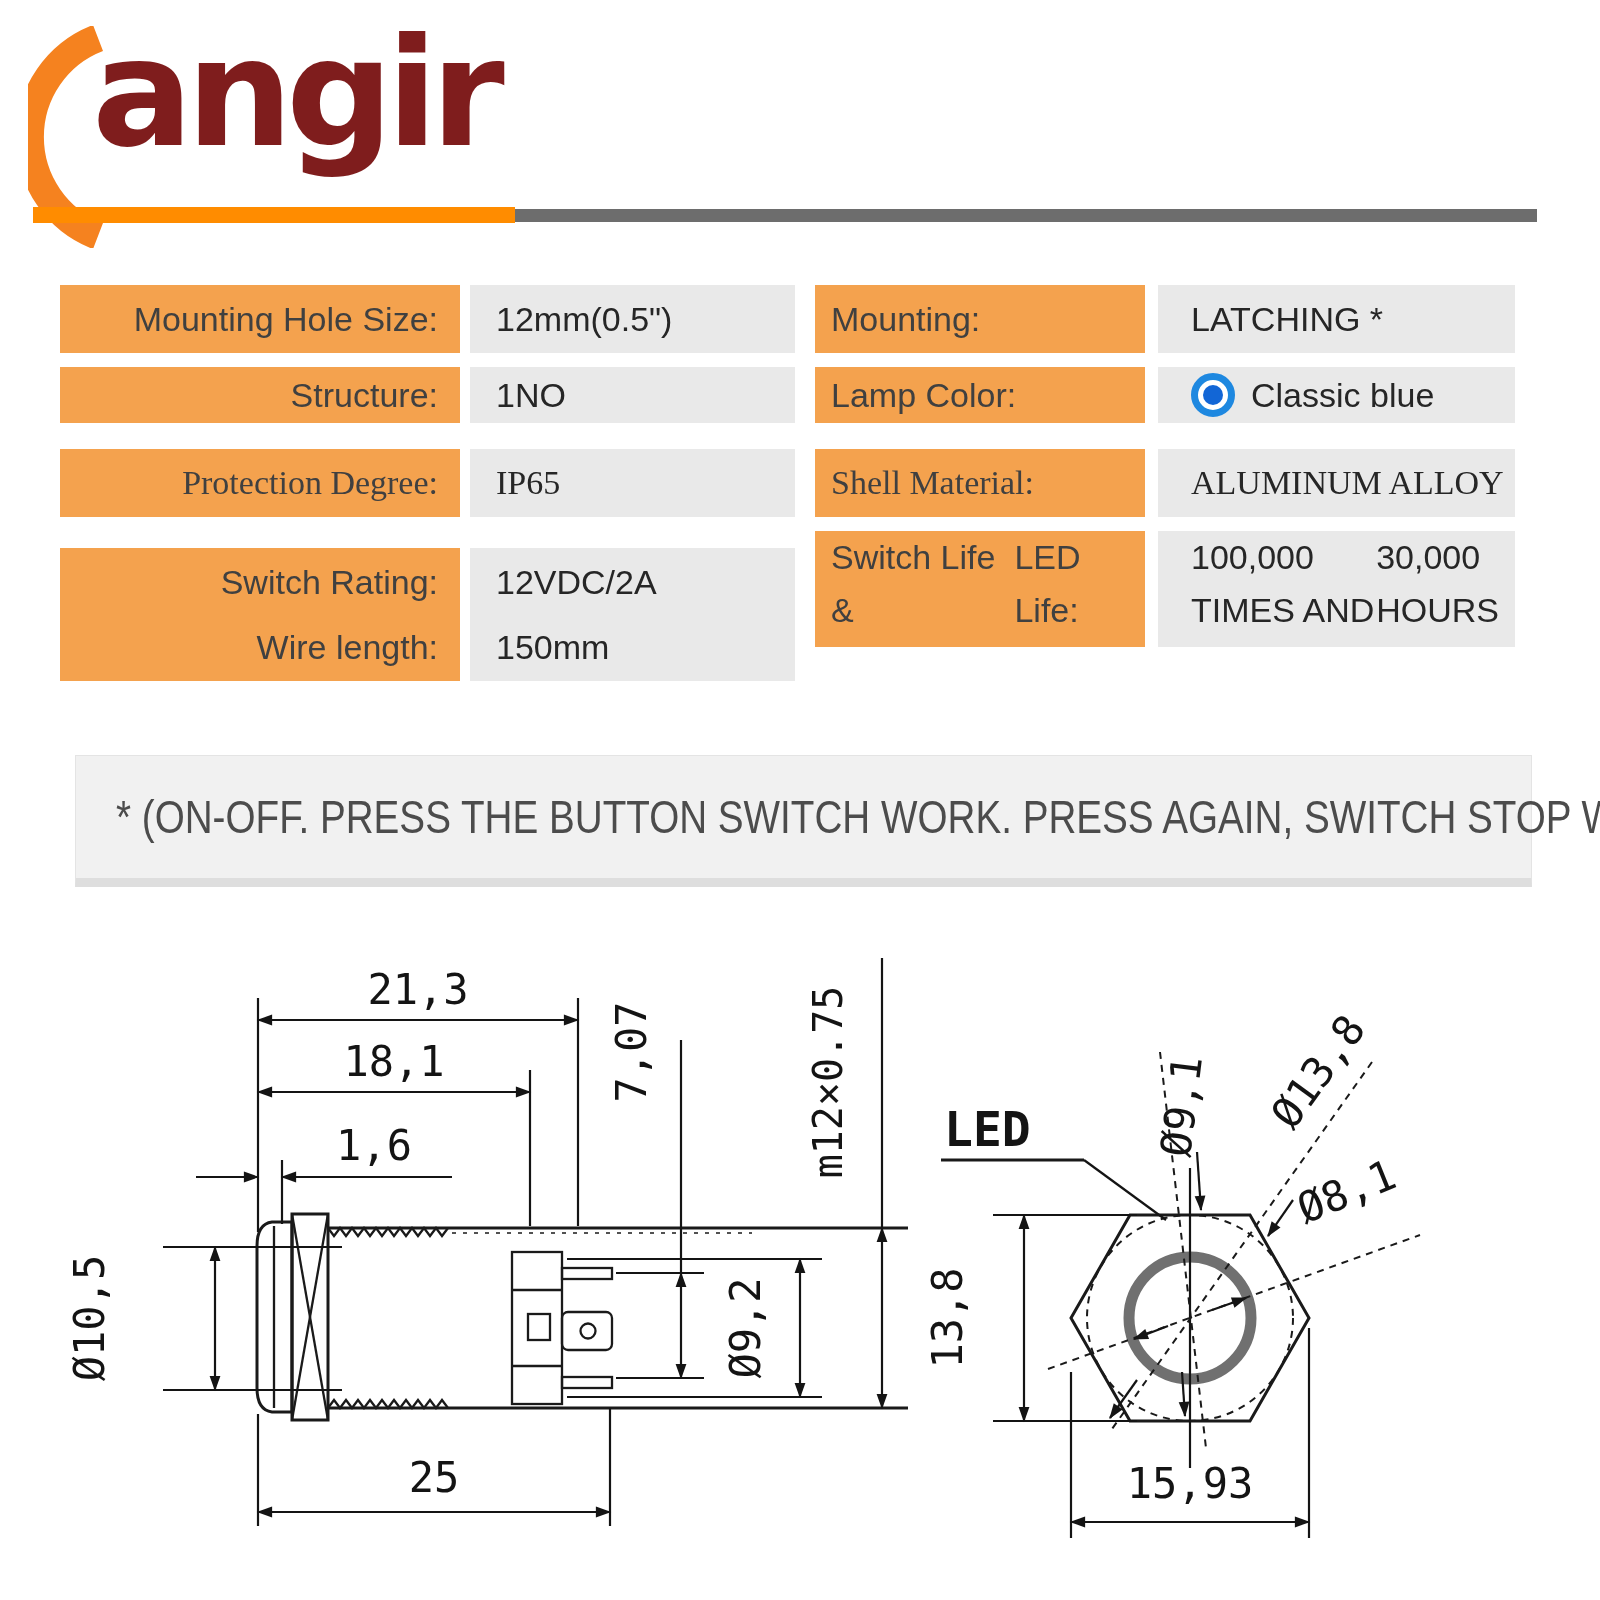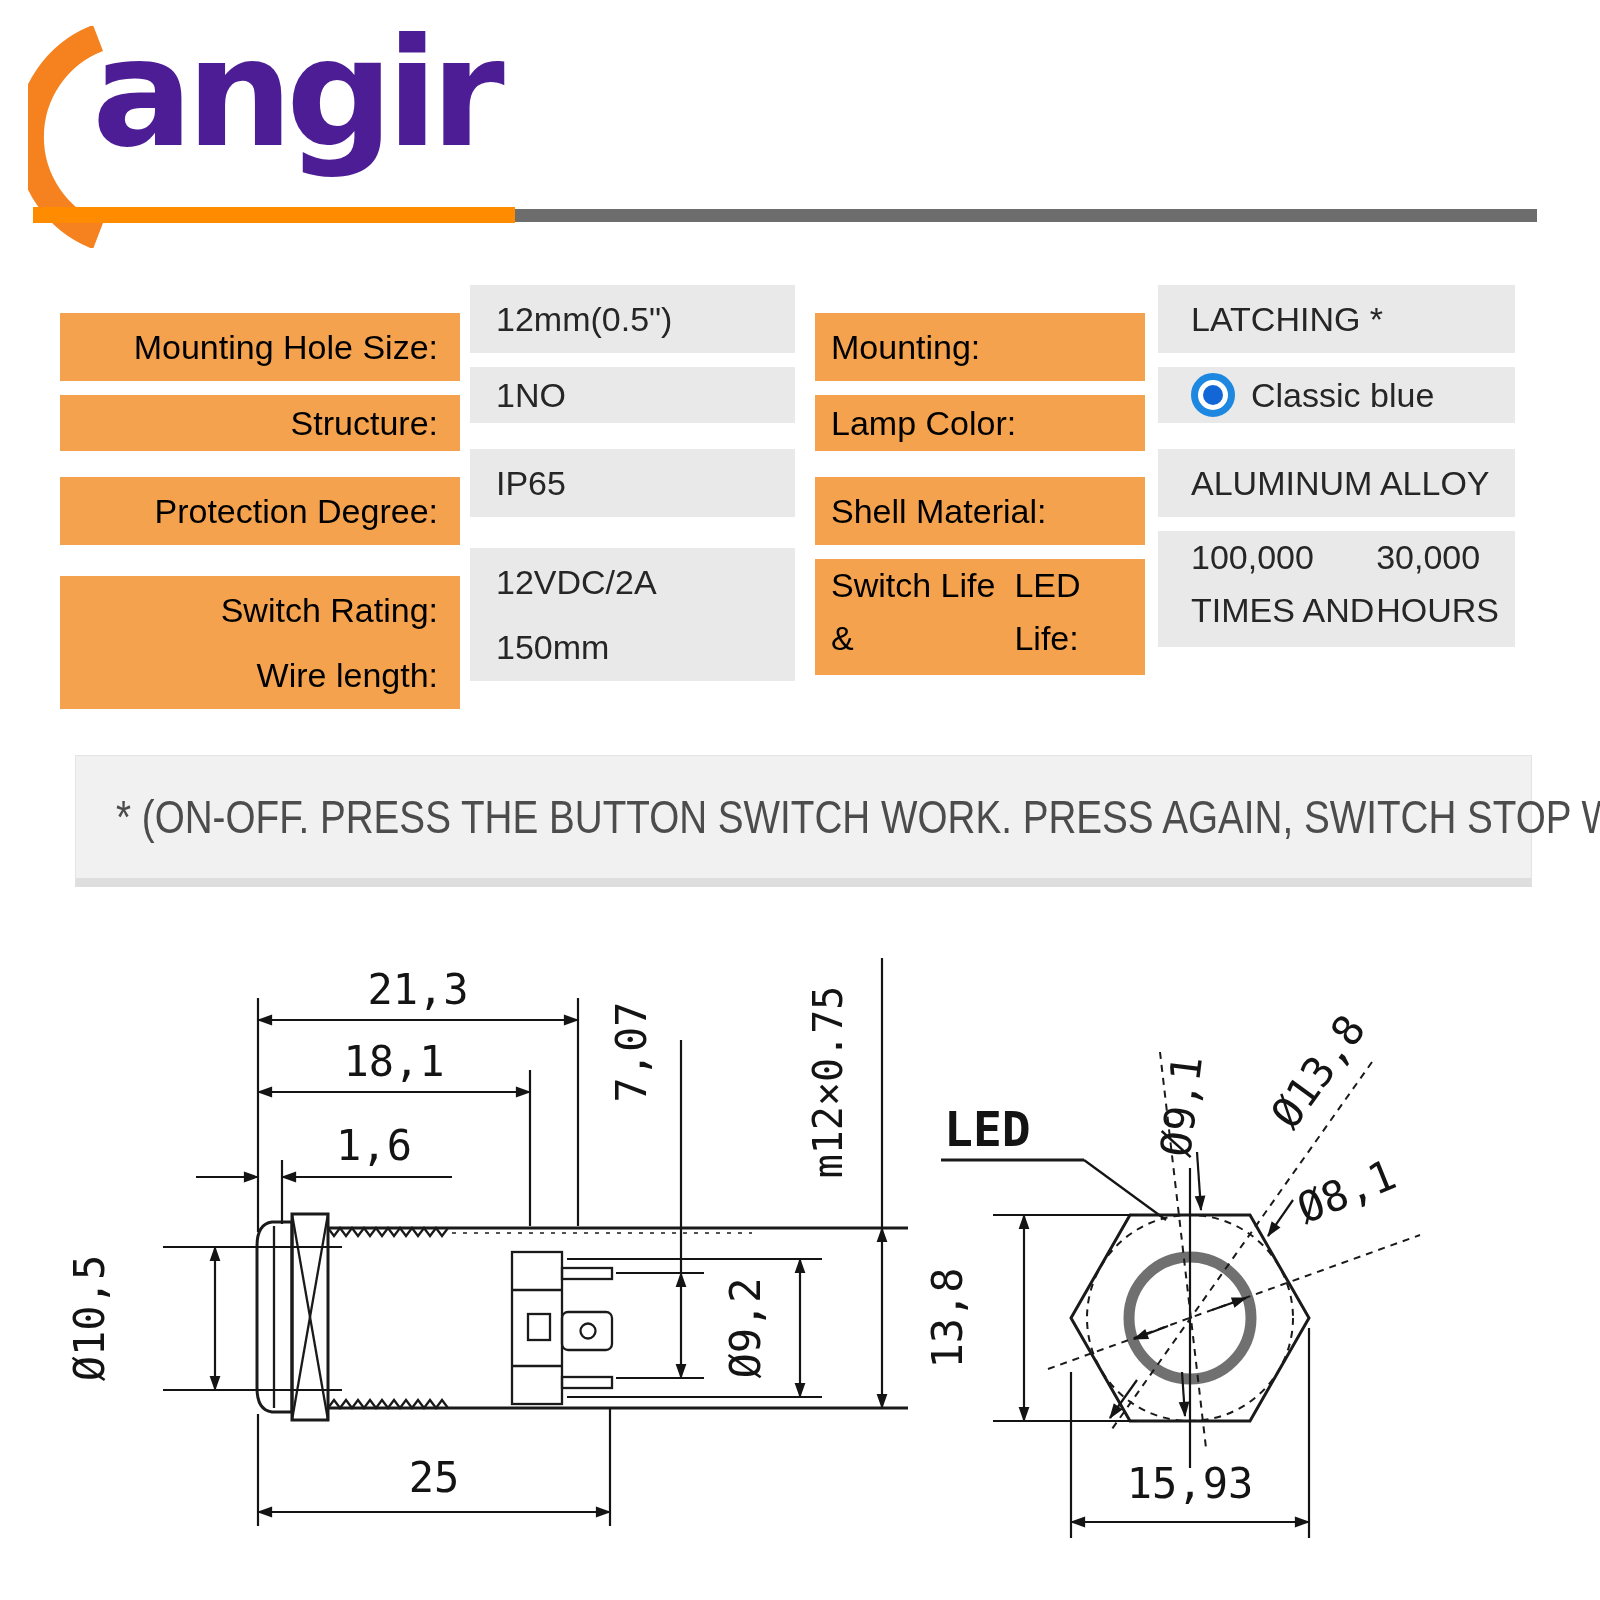--- a/index.html
+++ b/index.html
@@ -2,34 +2,34 @@
 <html><head>
 <meta charset="utf-8">
 <style>
   html,body{margin:0;padding:0;background:#fff;}
   #page{position:relative;width:1600px;height:1600px;background:#ffffff;overflow:hidden;
         font-family:"Liberation Sans",sans-serif;}
   .abs{position:absolute;}
 
   
   #logo-text{left:92px;top:18px;font-family:"DejaVu Sans",sans-serif;font-weight:bold;
-             font-size:150px;line-height:1;color:#4c1d95;letter-spacing:-7px;}
+             font-size:150px;line-height:1;color:#7f1d1d;letter-spacing:-7px;}
   
   #bar-orange{left:33px;top:207px;width:482px;height:16px;background:#ff8c00;}
   #bar-gray{left:515px;top:209px;width:1022px;height:13px;background:#6d6d6d;}
 
   
   .cell{position:absolute;display:flex;align-items:center;font-size:34px;}
-  .lbl{background:#f4a24e;color:#000000;margin-top:28px;}
+  .lbl{background:#f4a24e;color:#404040;}
   .val{background:#e9e9e9;color:#262626;}
   .lt-lbl{left:60px;width:400px;justify-content:flex-end;padding-right:22px;box-sizing:border-box;}
   .lt-val{left:470px;width:325px;padding-left:26px;box-sizing:border-box;}
   .rt-lbl{left:815px;width:330px;justify-content:flex-start;padding-left:16px;box-sizing:border-box;}
   .rt-val{left:1158px;width:357px;padding-left:33px;box-sizing:border-box;}
-  .r1{top:285px;height:68px;} .r2{top:367px;height:56px;} .r3{top:449px;height:68px;}
+  .r1{top:285px;height:68px;} .r2{top:367px;height:56px;} .r3{top:449px;height:68px;font-family:Liberation Serif, serif;}
   .r4{top:548px;height:68px;} .r5{top:613px;height:68px;}
   .rtall{top:531px;height:116px;}
   .twoline{flex-direction:row;align-items:flex-start;justify-content:center;line-height:1.55;}
   .rt-lbl.twoline{align-items:flex-start;}
 
   
   #lamp-radio{width:30px;height:30px;border:7px solid #1e88e0;border-radius:50%;
               display:flex;align-items:center;justify-content:center;background:#fff;
               margin-right:16px;flex:0 0 auto;}
   #lamp-radio .dot{width:20px;height:20px;border-radius:50%;background:#1266d6;}

